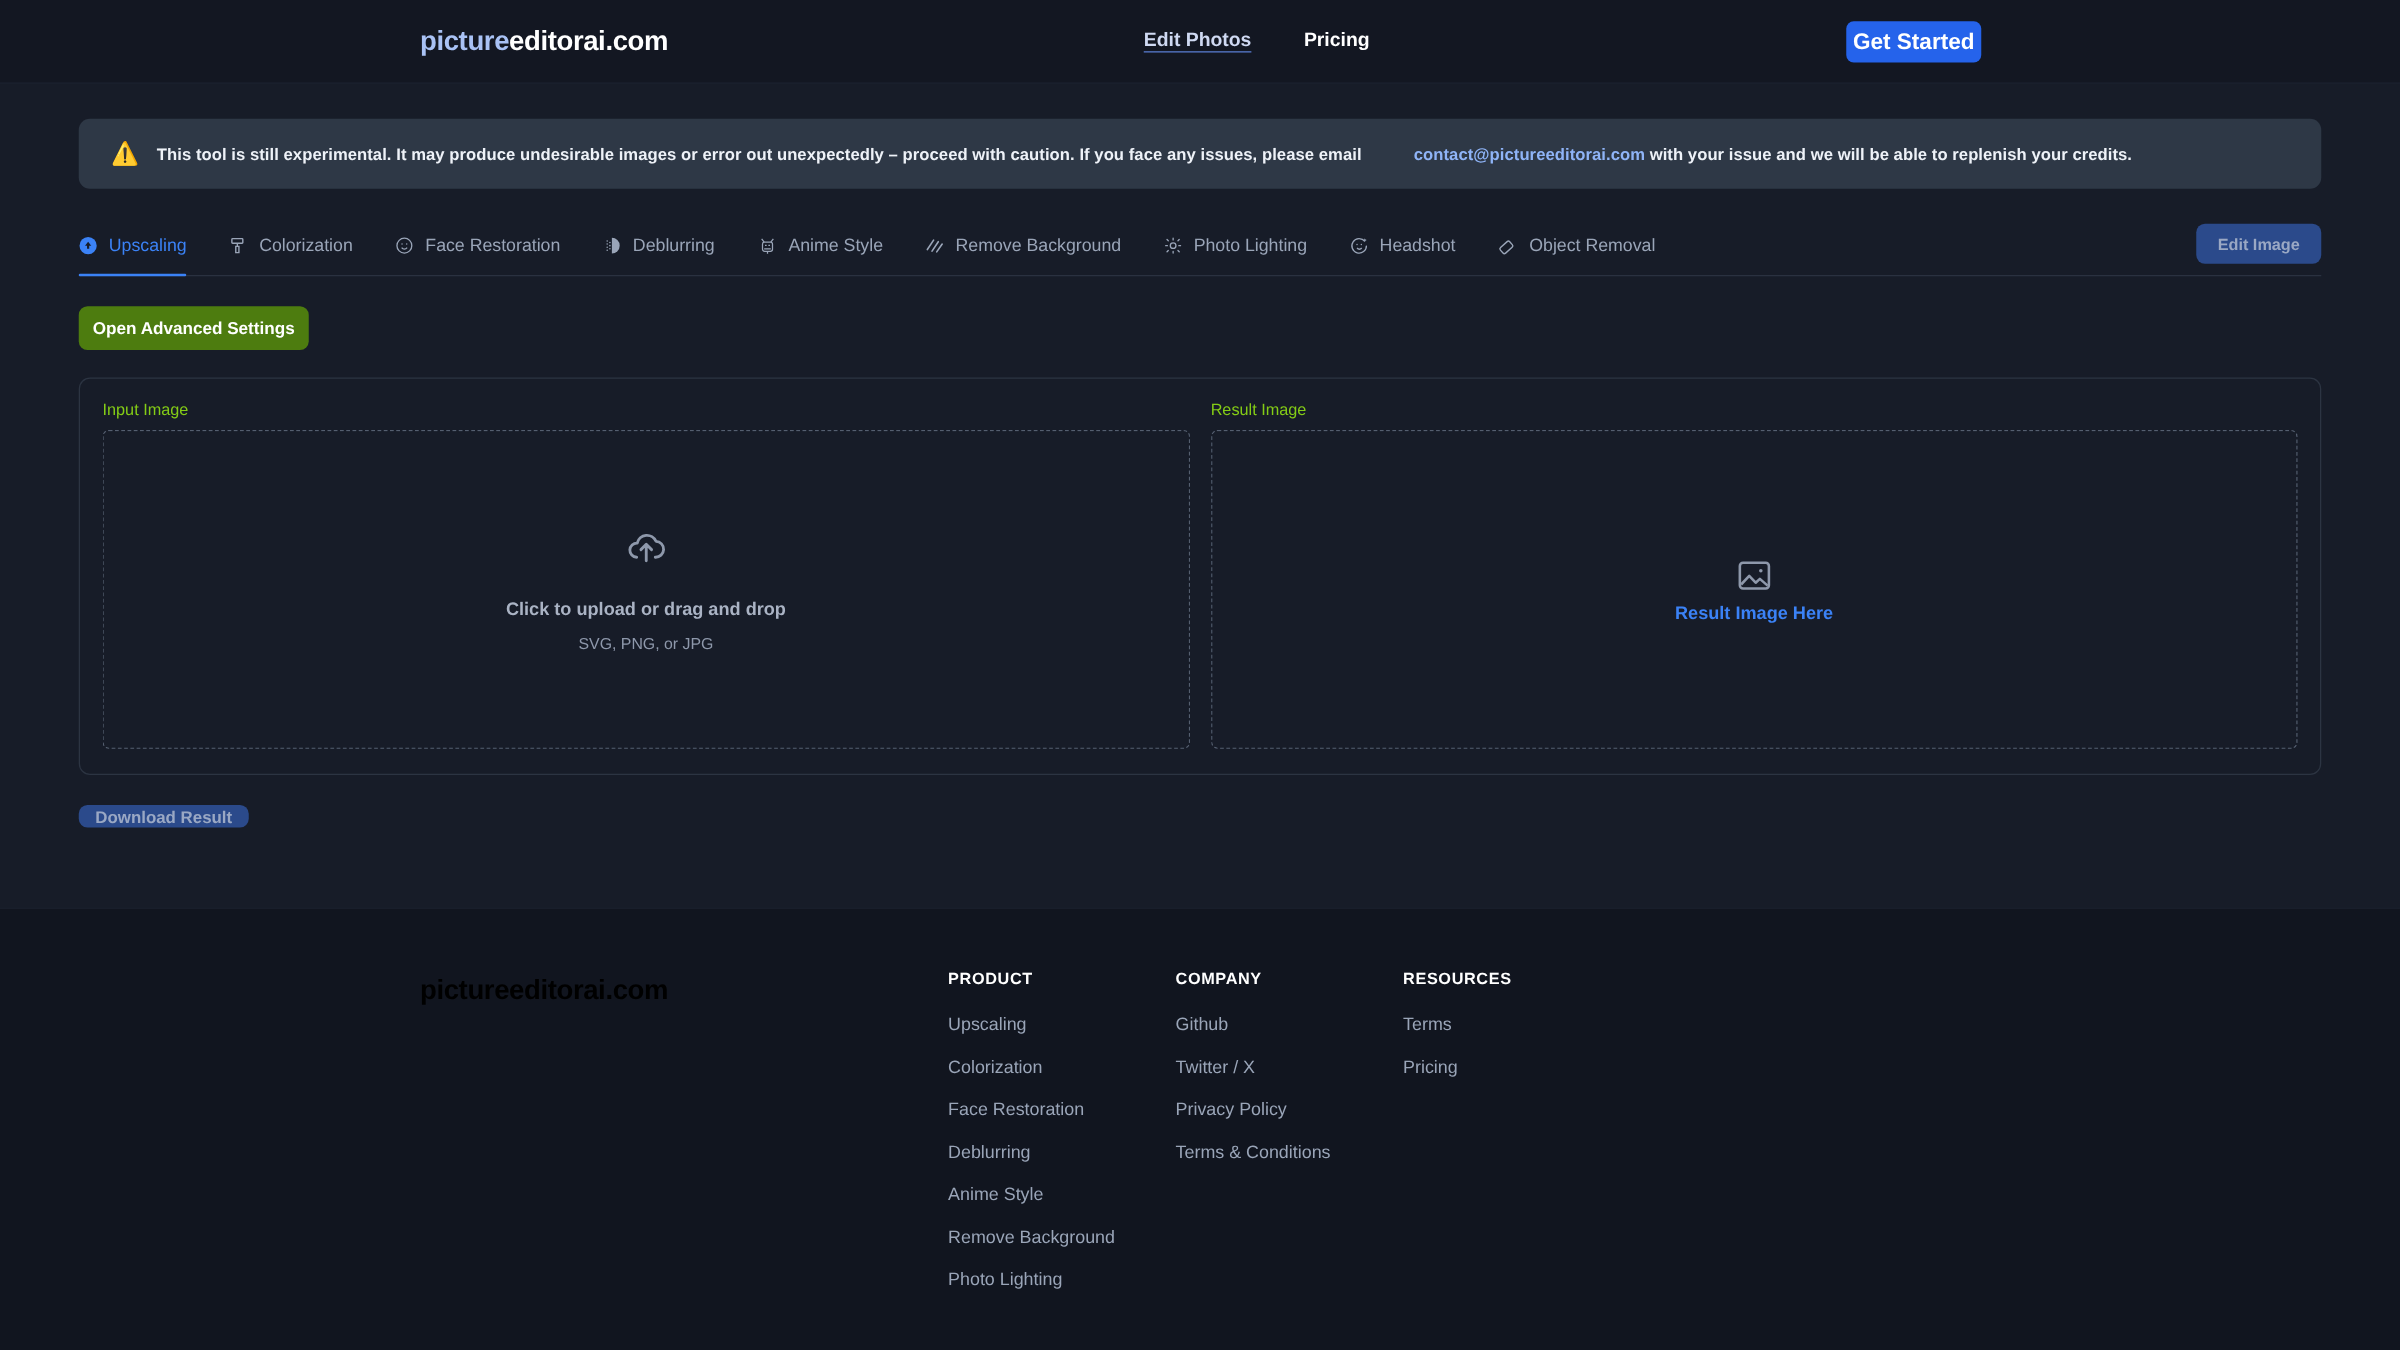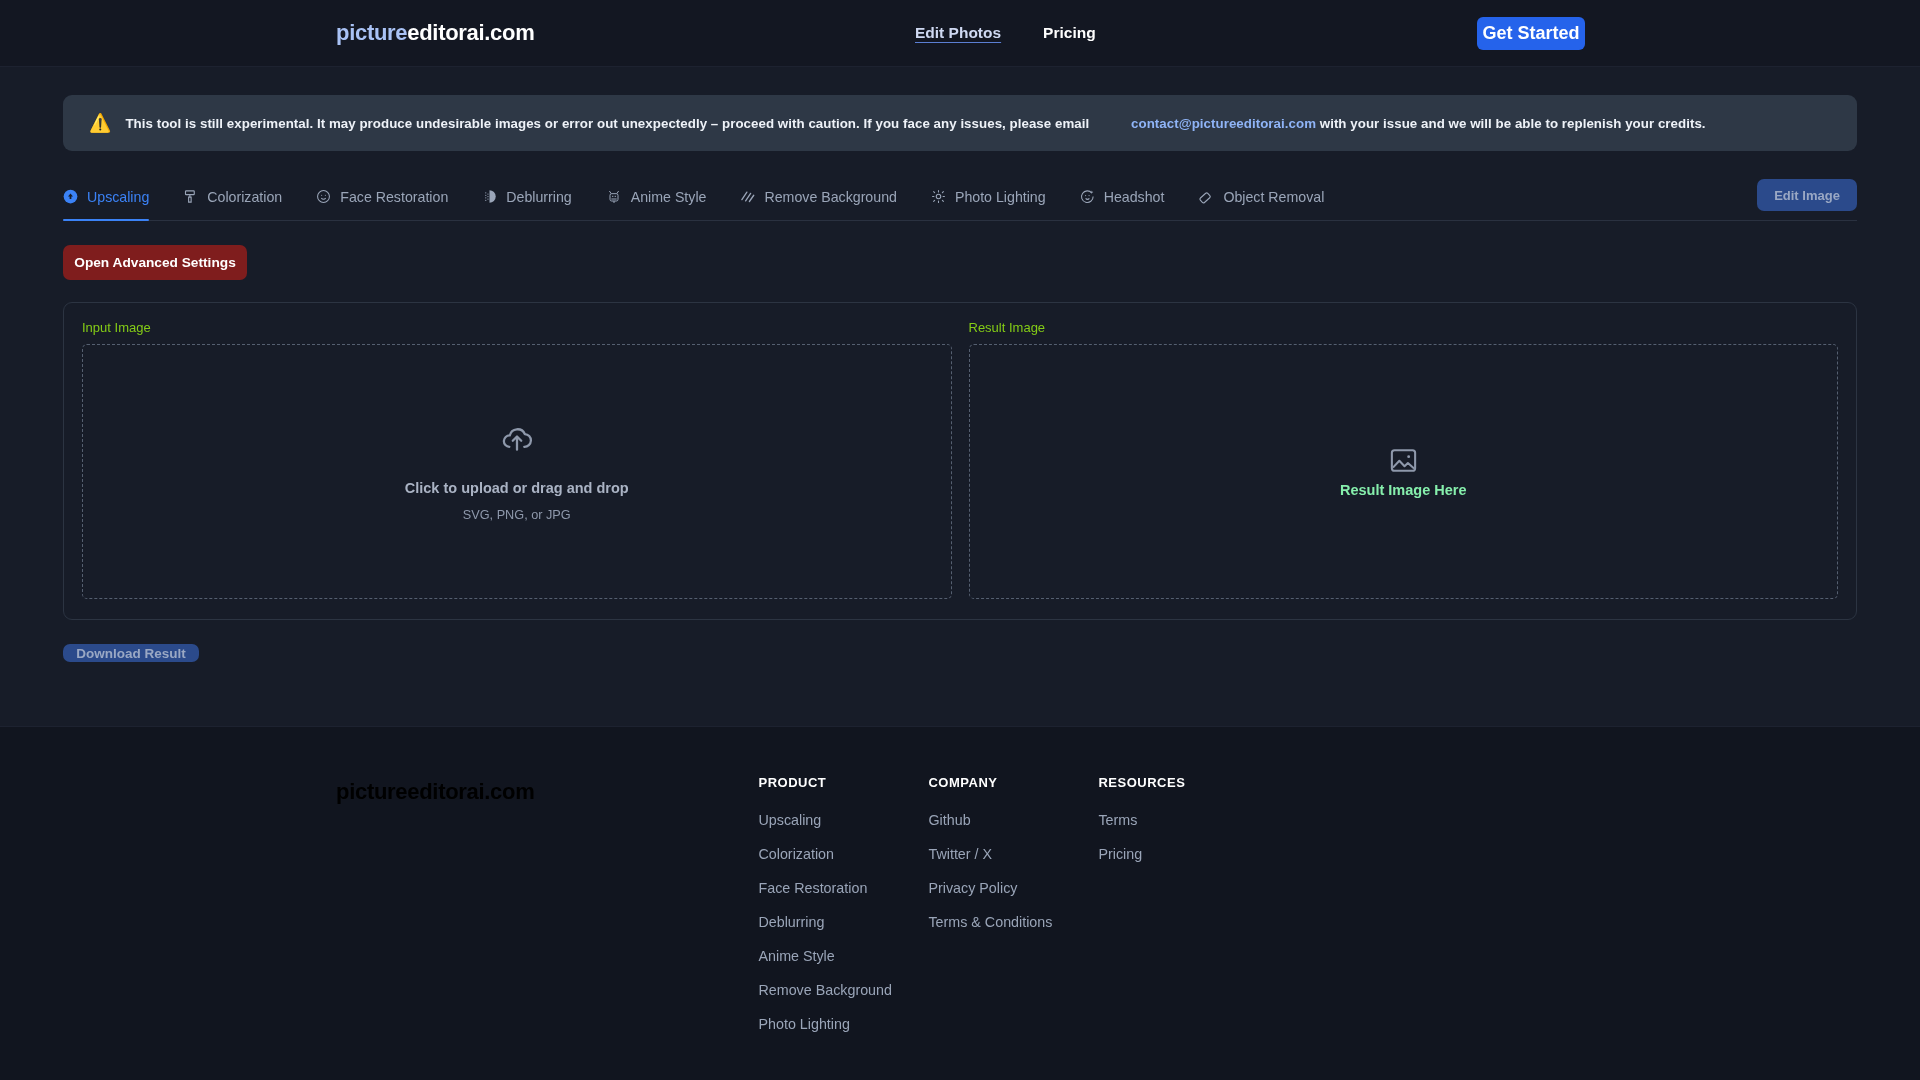--- a/index.html
+++ b/index.html
@@ -139,21 +139,21 @@
     border-radius: 7px;
     cursor: pointer;
     font-family: "Liberation Sans", sans-serif;
   }
 
   
   .adv-btn {
     margin: 24px 0 0 63px;
     width: 184px;
     height: 35px;
-    background: #7f1d1d;
+    background: #4d7c0f;
     color: #fff;
     font-size: 13.7px;
     font-weight: bold;
     border: none;
     border-radius: 7px;
     cursor: pointer;
     font-family: "Liberation Sans", sans-serif;
   }
 
   
@@ -187,21 +187,21 @@
   .dz-main {
     font-size: 14.5px;
     font-weight: bold;
     color: #aab3c4;
     margin-bottom: 12px;
   }
   .dz-sub { font-size: 12.7px; color: #8e98ab; }
   .result-label {
     font-size: 14.5px;
     font-weight: bold;
-    color: #86efac;
+    color: #3b82f6;
     margin-top: 2px;
   }
 
   .download-btn {
     margin: 24px 0 0 63px;
     width: 136px;
     height: 18px;
     background: #2b4a8b;
     color: #9aa8c4;
     font-size: 13.5px;
@@ -228,21 +228,21 @@
     font-weight: bold;
     letter-spacing: -0.3px;
     margin-left: 273px;
     margin-top: 4px;
     white-space: nowrap;
     align-self: flex-start;
   }
   .footer-cols {
     display: flex;
     margin-left: 224px;
-    gap: 0;
+    gap: 12px;
   }
   .fcol { width: 170px; }
   .fcol-title {
     font-size: 13px;
     font-weight: bold;
     color: #ffffff;
     letter-spacing: 0.5px;
     margin-bottom: 22px;
   }
   .fcol-link {

